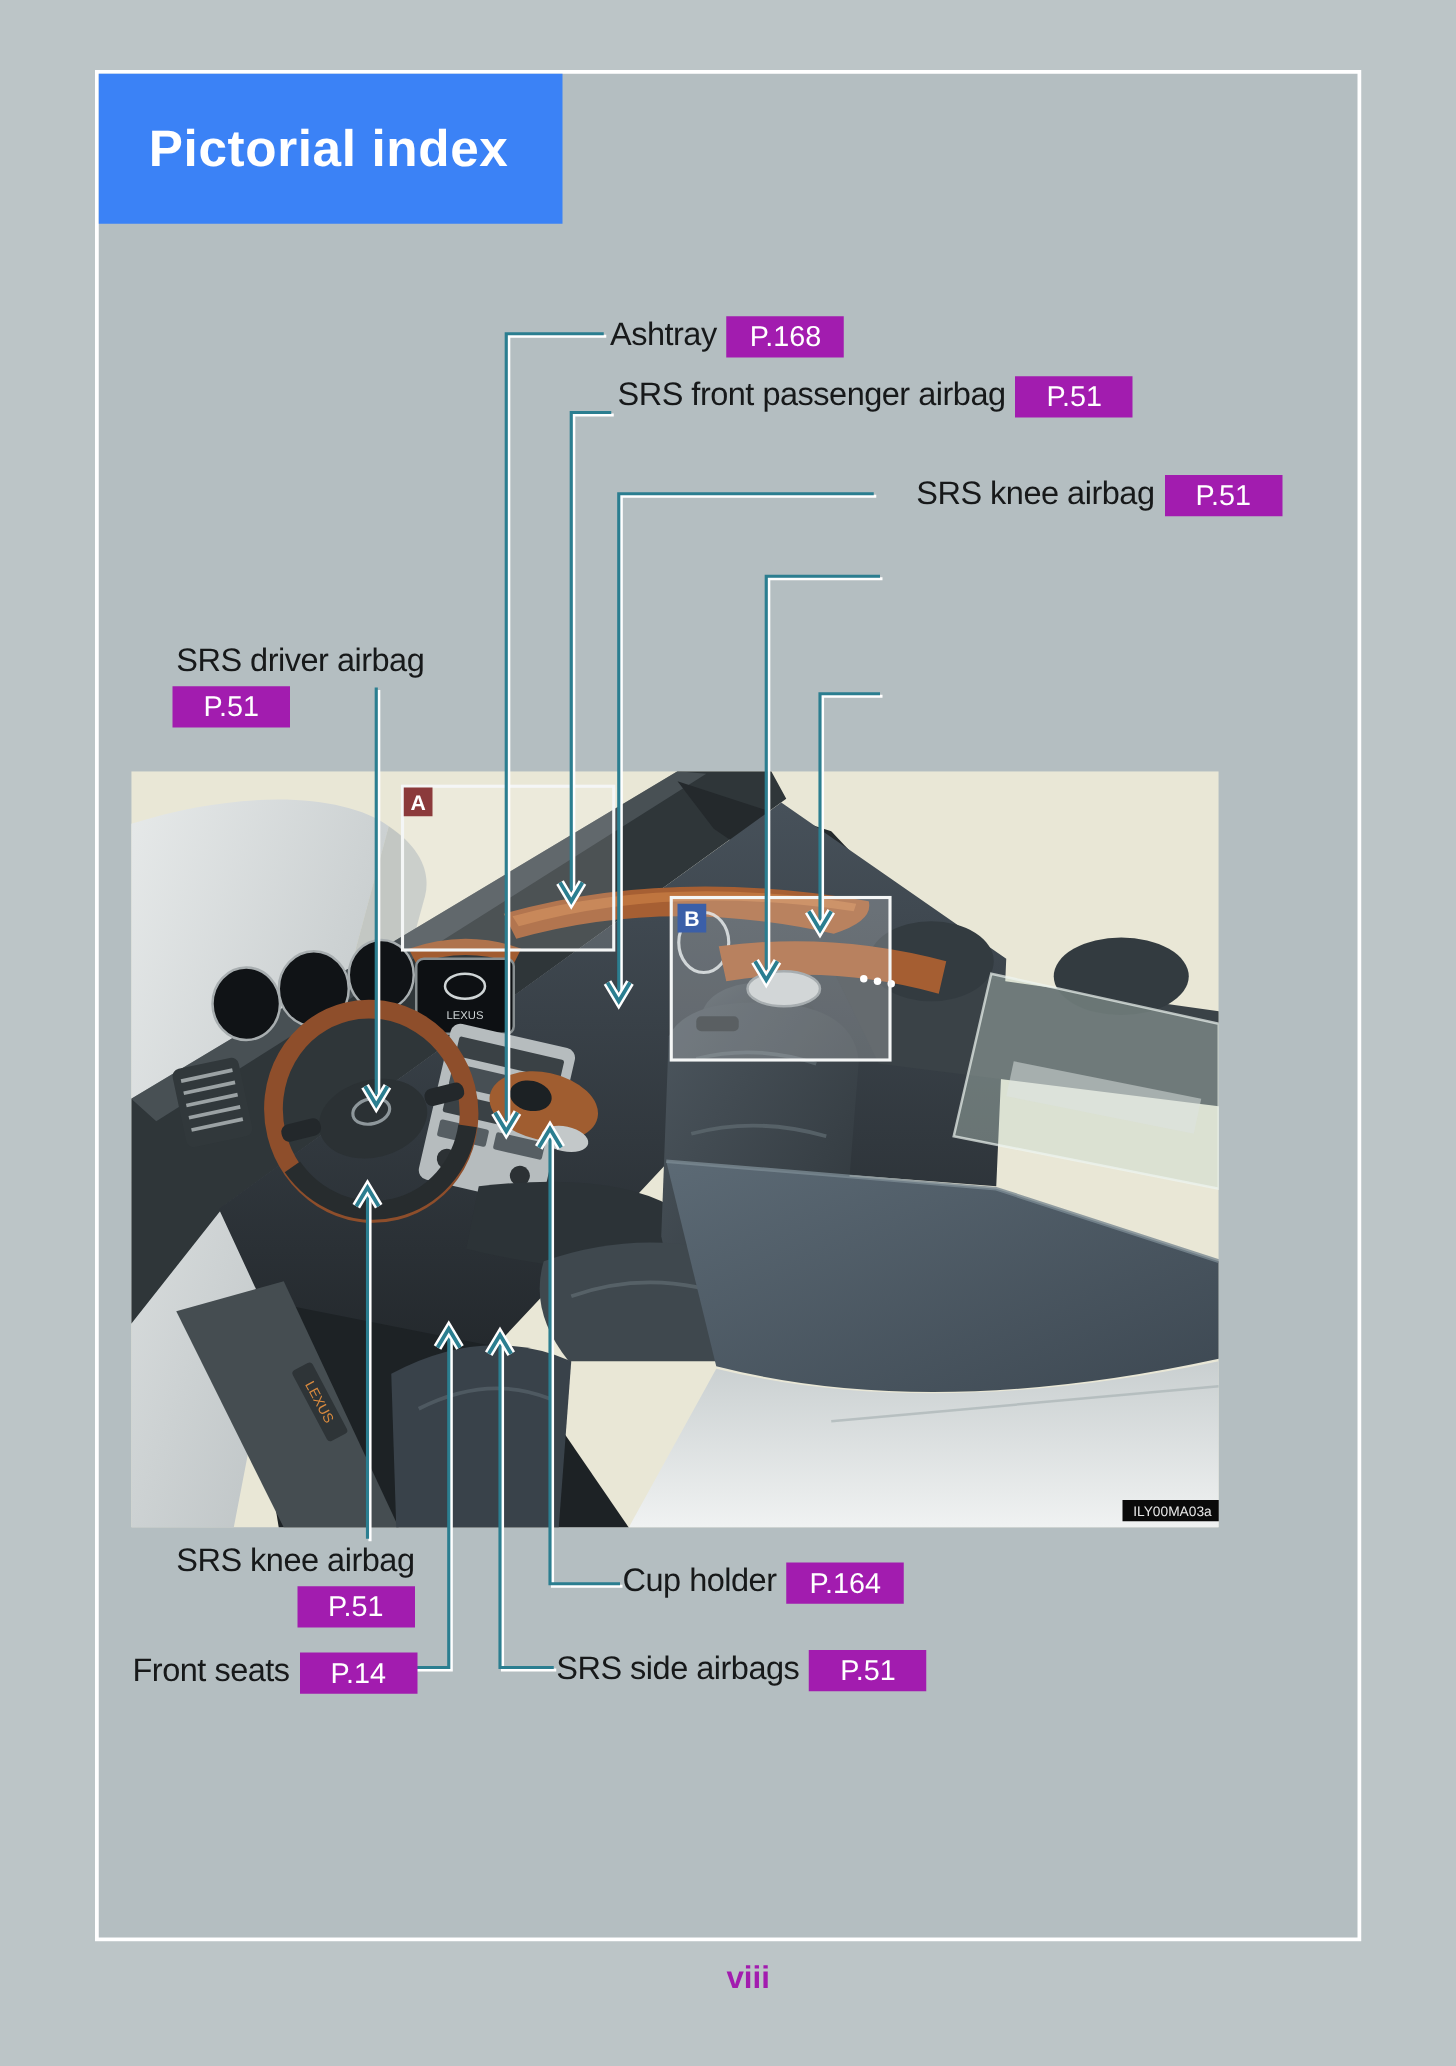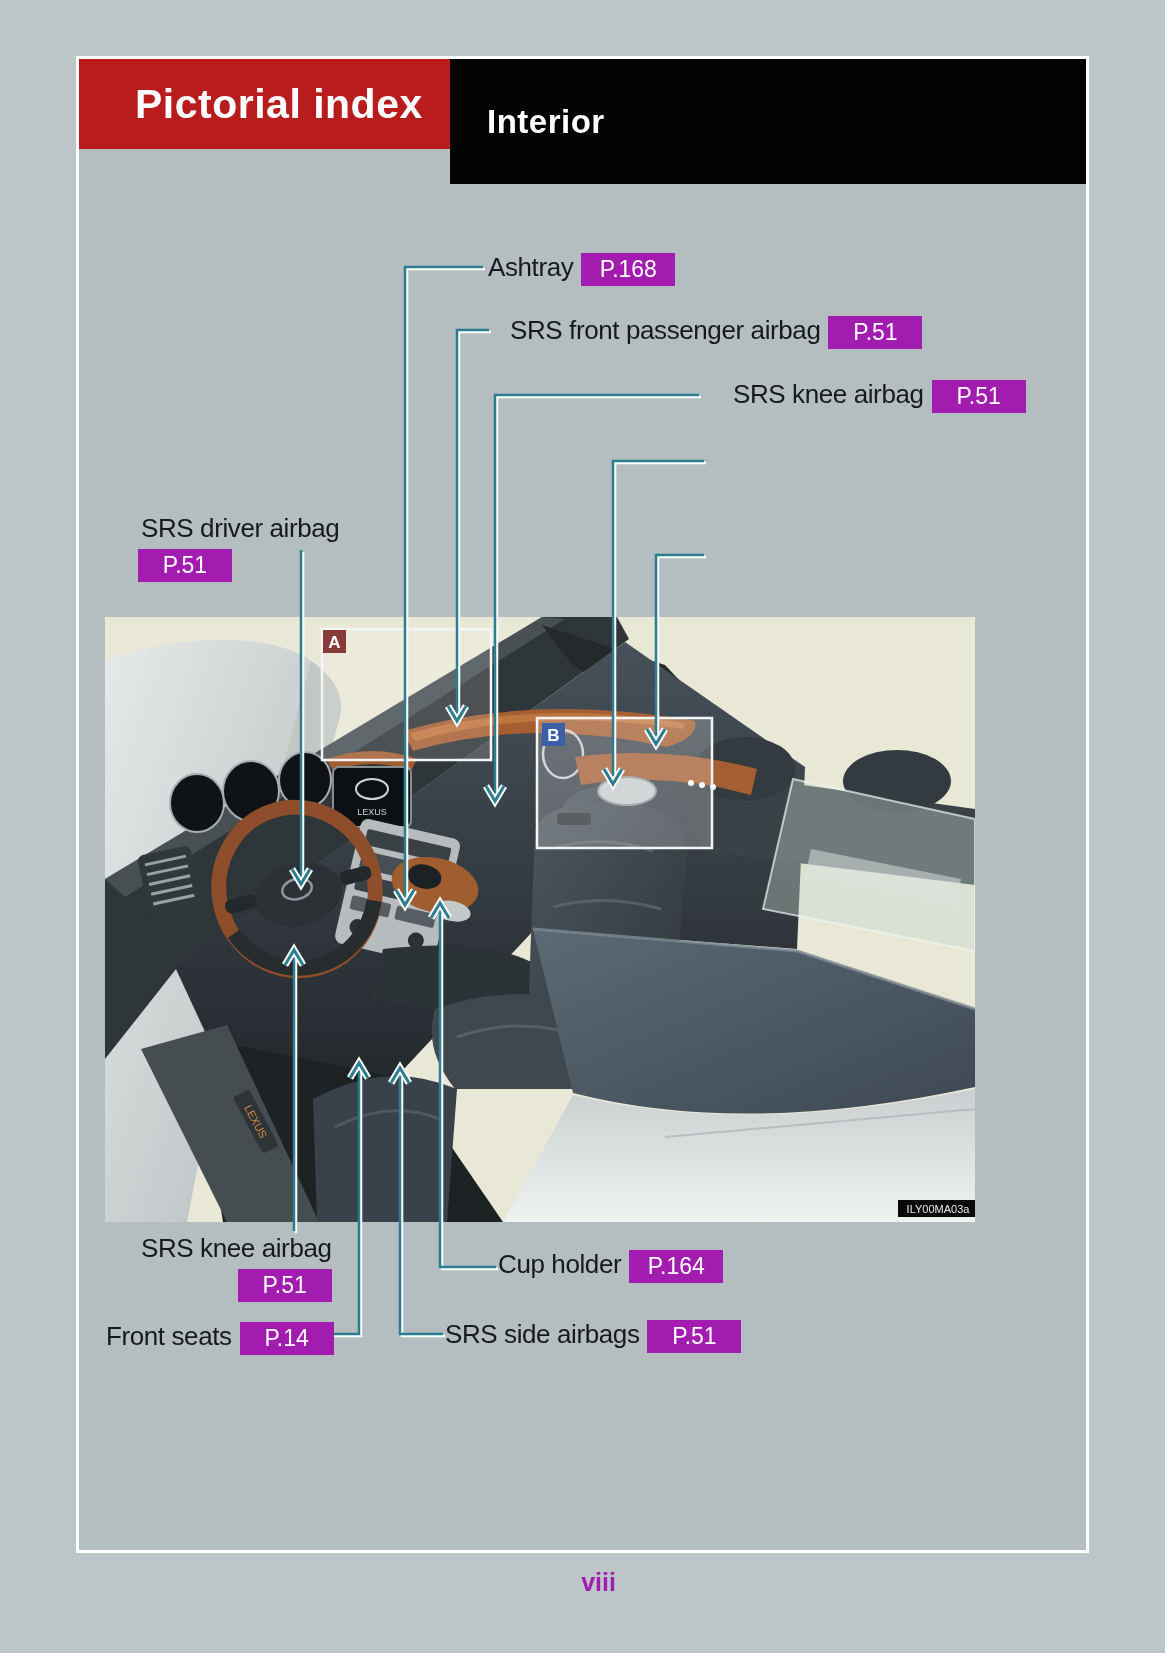--- a/index.html
+++ b/index.html
@@ -9,23 +9,23 @@
     background:#bcc5c7; overflow:hidden;
     font-family:"Liberation Sans", sans-serif;
   }
   
   #panel{
     position:absolute; left:76px; top:56px; width:1013px; height:1497px;
     background:#b4bec1; border:3px solid #ffffff; box-sizing:border-box;
   }
   
   #hdr-left{
-    position:absolute; left:0; top:0; width:371px; height:90px;
-    background:#b91c1c; display:flex; align-items:center;
-    padding-left:56px; box-sizing:border-box;
+    position:absolute; left:0; top:0; width:371px; height:120px;
+    background:#3b82f6; display:flex; align-items:center;
+    padding-left:40px; box-sizing:border-box;
   }
   #hdr-left .t{color:#fff; font-size:41px; font-weight:bold; letter-spacing:0.5px;}
   #hdr-right{
     position:absolute; left:371px; top:0; width:636px; height:125px;
     background:#040404; display:flex; align-items:center;
     padding-left:37px; box-sizing:border-box;
   }
   #hdr-right .t{color:#fff; font-size:33px; font-weight:bold; letter-spacing:0.5px;}
 
   
@@ -53,23 +53,20 @@
   #lines{position:absolute; left:0; top:0; pointer-events:none;}
 </style>
 </head>
 <body>
 
 <div id="page">
 
   <div id="panel">
     <div id="hdr-left">
       <span class="t">Pictorial index</span>
-    </div>
-    <div id="hdr-right">
-      <span class="t">Interior</span>
     </div>
   </div>
 
   <svg id="photo" width="870" height="605" viewBox="0 0 870 605">
     <defs>
       <linearGradient id="bodyGrad" x1="0" y1="0" x2="1" y2="1">
         <stop offset="0" stop-color="#e6e9e9"></stop>
           <stop offset="1" stop-color="#b3babc"></stop>
       </linearGradient>
       <linearGradient id="bodyGrad2" x1="0" y1="0" x2="0" y2="1">
@@ -253,21 +250,21 @@
       <polyline points="350,1078 359,1063 368,1078"></polyline>
       <polyline points="431,918 440,903 449,918"></polyline>
       <polyline points="391,1083 400,1068 409,1083"></polyline>
     </g>
   </svg>
 
   <div class="callout" style="left:488px; top:252px;">
     <span>Ashtray</span><span class="badge">P.168</span>
   </div>
 
-  <div class="callout" style="left:494px; top:315px;margin-left:16px;">
+  <div class="callout" style="left:494px; top:300px;">
     <span>SRS front passenger airbag</span><span class="badge">P.51</span>
   </div>
 
   <div class="callout" style="left:733px; top:379px;">
     <span>SRS knee airbag</span><span class="badge">P.51</span>
   </div>
 
 
 
   <div class="callout" style="left:141px; top:513px;">

